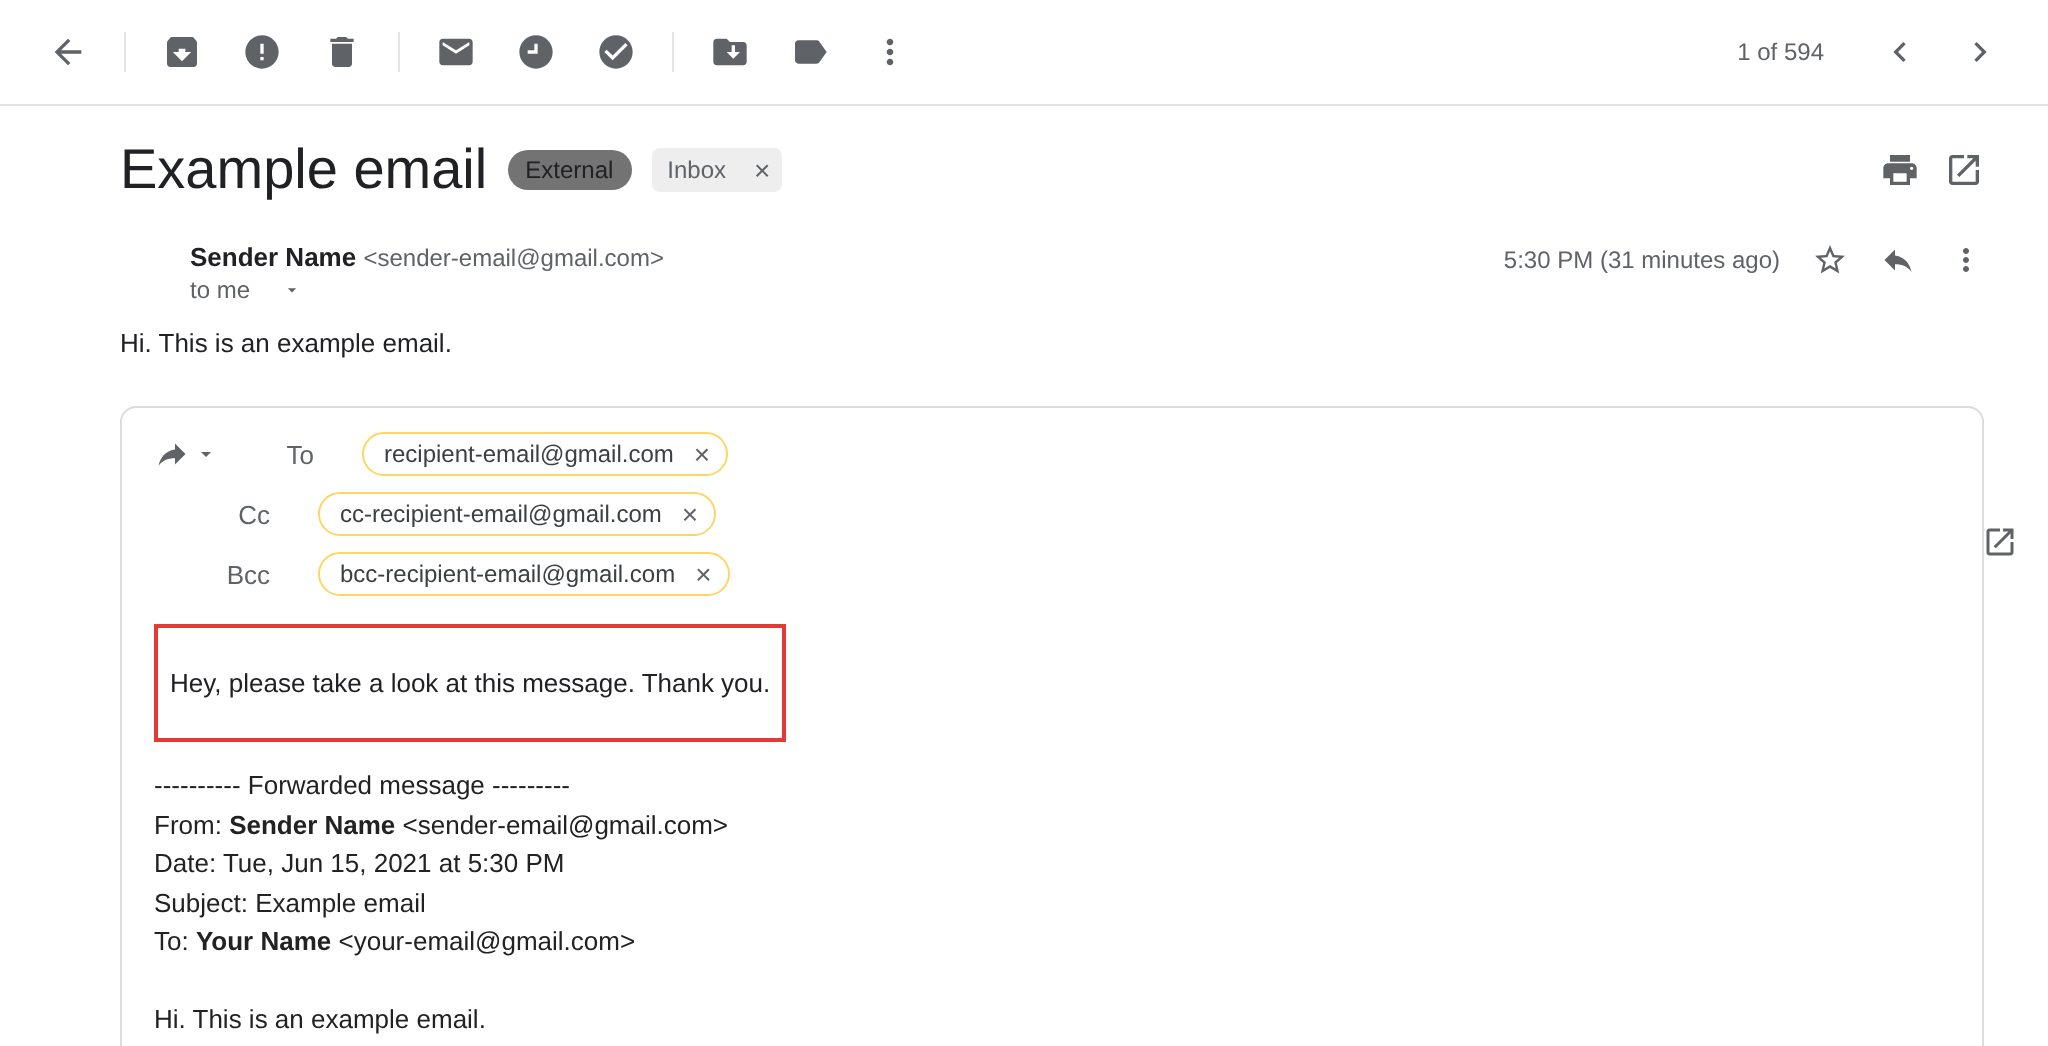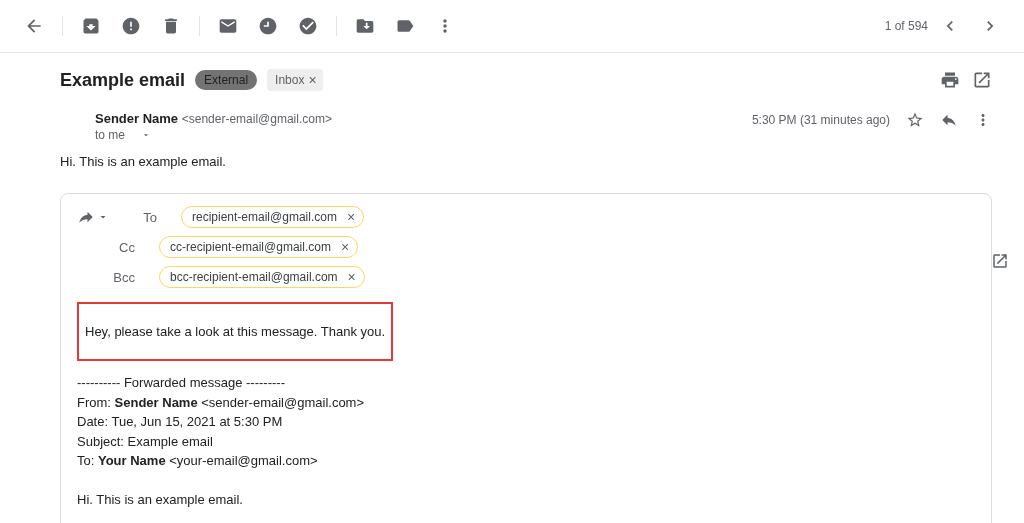--- a/index.html
+++ b/index.html
@@ -3,27 +3,27 @@
   <meta charset="utf-8">
   <style>
     * { box-sizing: border-box; margin: 0; padding: 0; }
     body { font-family: Arial, Helvetica, sans-serif; font-size: 13px; color: #202124; background: #fff; width: 1024px; }
     
     .toolbar { display: flex; align-items: center; padding: 8px 16px; border-bottom: 1px solid #e4e4e4; gap: 4px; }
     .tb-icon { width: 36px; height: 36px; display: flex; align-items: center; justify-content: center; border-radius: 50%; cursor: pointer; color: #5f6368; }
     .tb-icon svg { width: 20px; height: 20px; fill: currentColor; }
     .tb-sep { width: 1px; height: 20px; background: #e4e4e4; margin: 0 6px; }
     .tb-spacer { flex: 1; }
-    .tb-count { color: #5f6368; font-size: 12px; margin-right: 0; }
+    .tb-count { color: #5f6368; font-size: 12px; margin-right: 16px; }
     
     .content { padding: 16px 32px 16px 60px; }
     .subject-row { display: flex; align-items: center; gap: 10px; margin-bottom: 20px; }
-    .subject { font-size: 18px; font-weight: 700; }
+    .subject { font-size: 28px; font-weight: 400; }
     .chip-ext { background: #737373; color: #202124; font-size: 12px; padding: 3px 9px; border-radius: 10px; font-weight: 500; }
-    .chip-inbox { background: #eee; color: #5f6368; font-size: 12px; padding: 3px 4px 3px 8px; border-radius: 4px; display: inline-flex; align-items: center; gap: 2px; }
+    .chip-inbox { background: #eee; color: #5f6368; font-size: 12px; padding: 3px 4px 3px 8px; border-radius: 4px; display: inline-flex; align-items: center; gap: 12px; }
     .chip-inbox .x { font-size: 14px; cursor: pointer; padding: 0 2px; }
     .subj-actions { margin-left: auto; display: flex; gap: 12px; color: #5f6368; }
     .subj-actions svg { width: 20px; height: 20px; fill: currentColor; cursor: pointer; }
     
     .msg-header { display: flex; align-items: flex-start; padding-left: 0; margin-bottom: 12px; margin-left: 35px; }
     .sender-block { flex: 1; }
     .sender-name { font-weight: bold; font-size: 13px; }
     .sender-email { color: #5f6368; font-size: 12px; }
     .to-line { color: #5f6368; font-size: 12px; display: flex; align-items: center; gap: 16px; margin-top: 2px; cursor: pointer; }
     .to-line svg { width: 10px; height: 10px; fill: #5f6368; }

